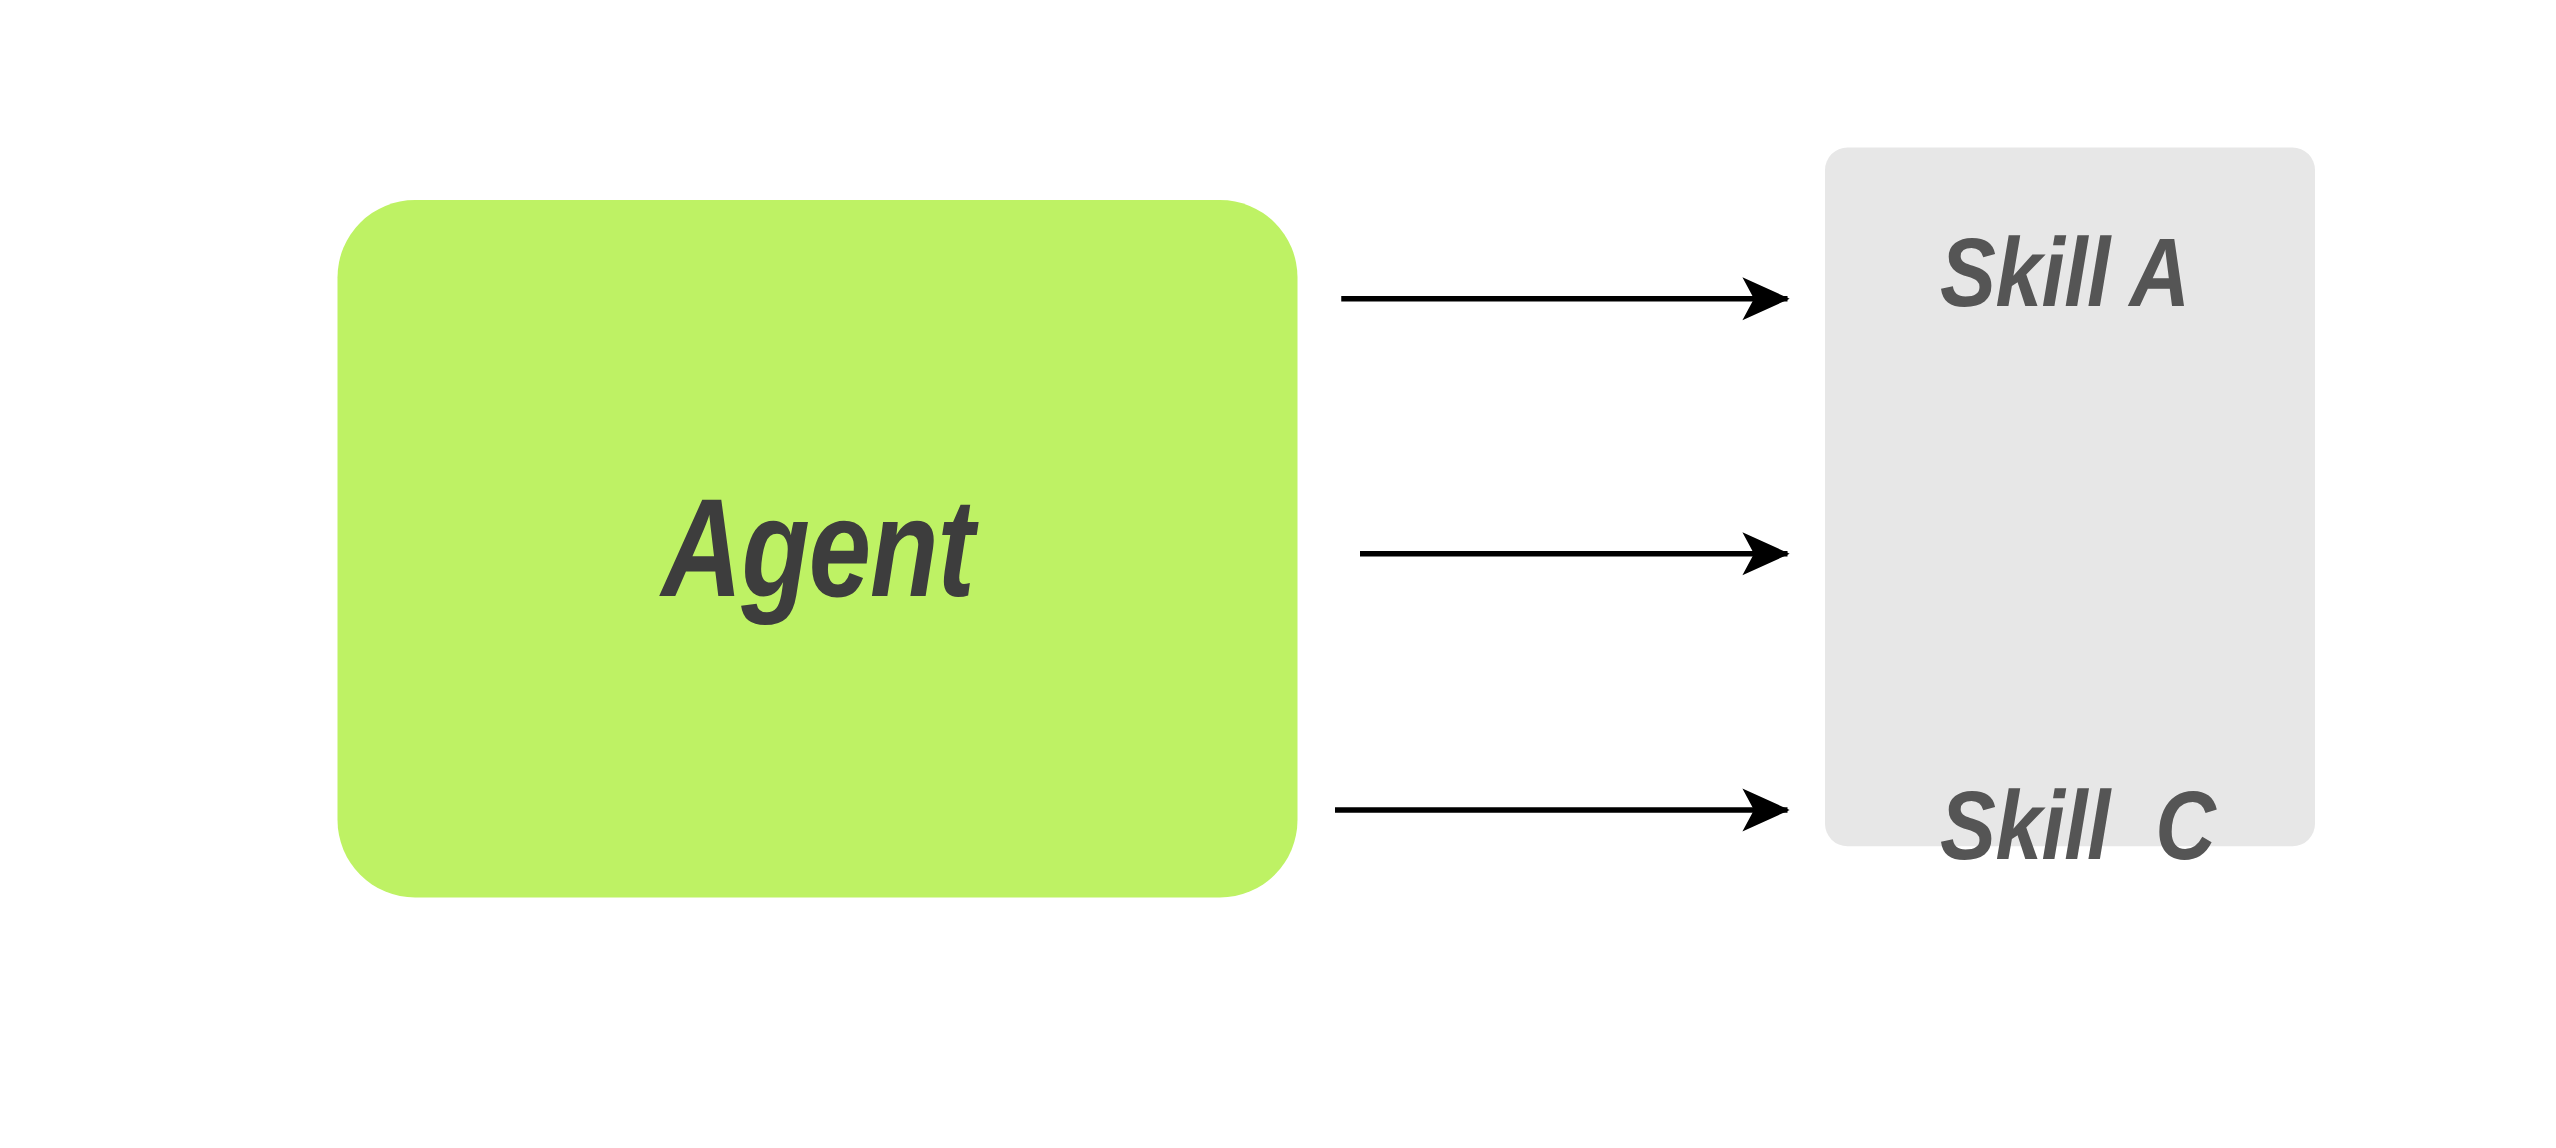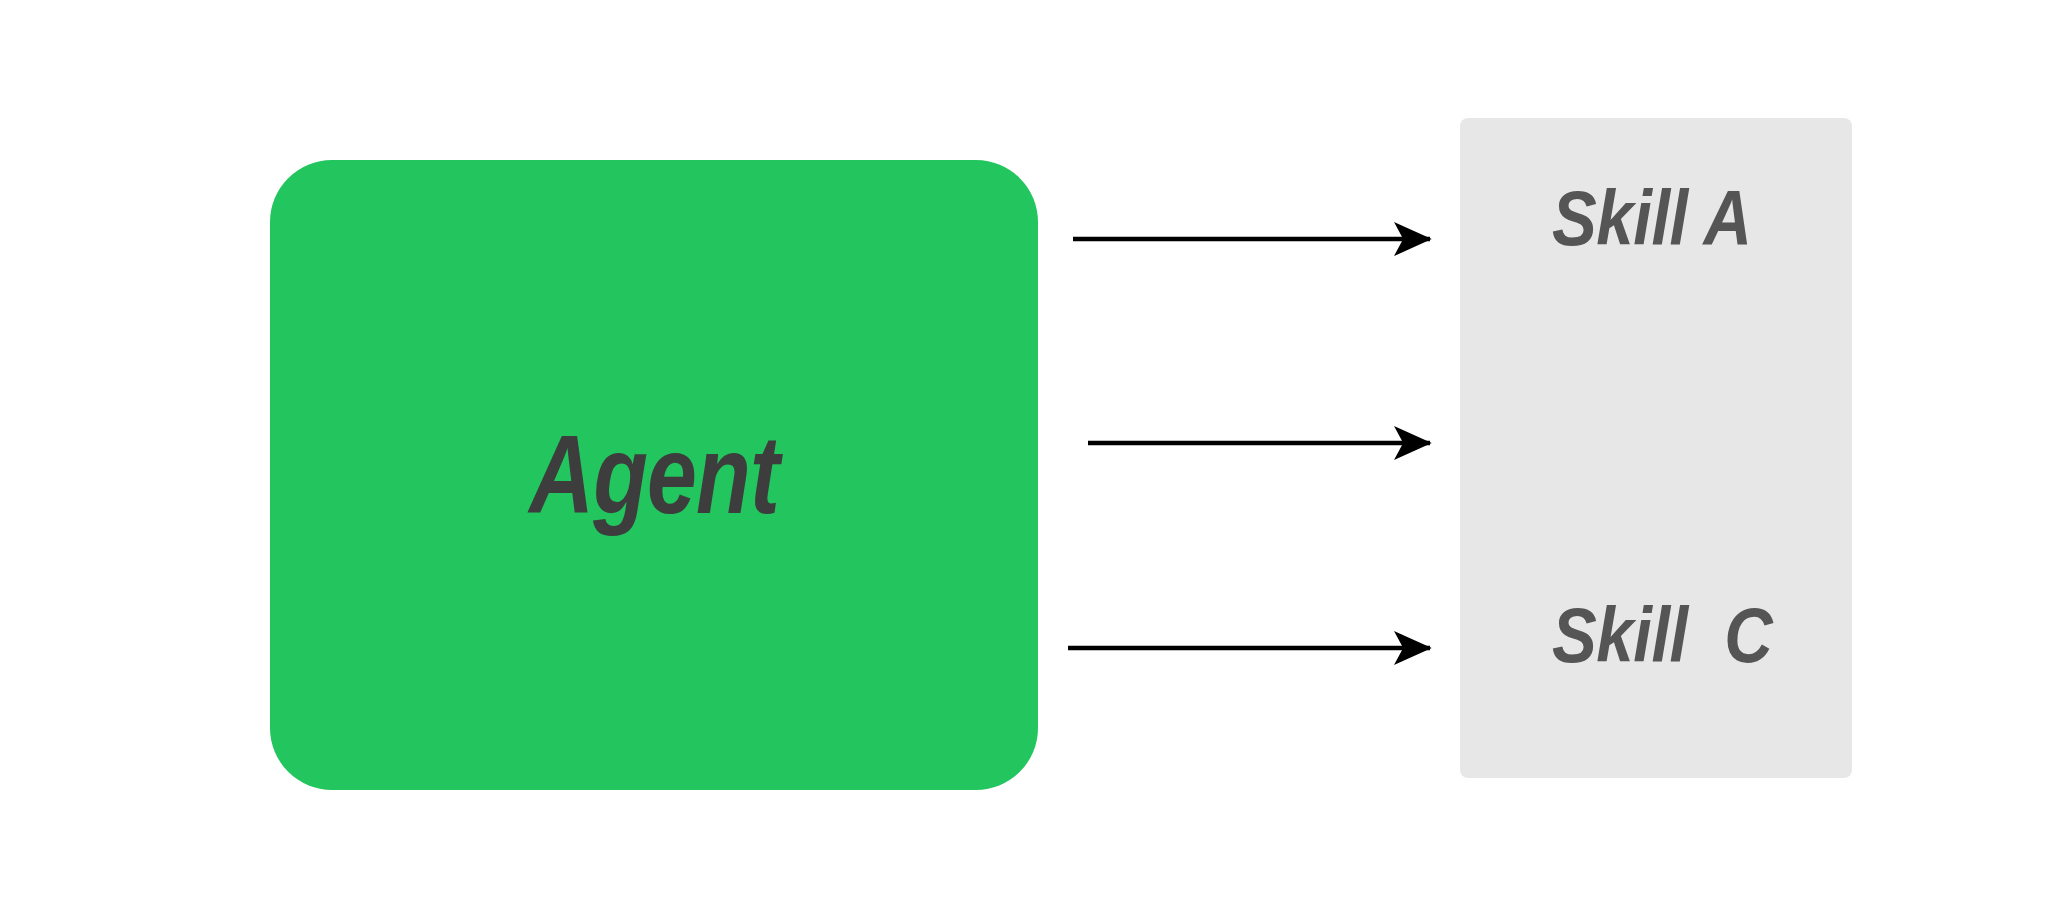--- a/index.html
+++ b/index.html
@@ -19,22 +19,22 @@
     height: 918px;
     background: #ffffff;
   }
 
   
   .agent-node {
     position: absolute;
     left: 270px;
     top: 160px;
     width: 768px;
-    height: 630px;
-    background: #22c55e;
+    height: 558px;
+    background: #bef264;
     border-radius: 62px;
     display: flex;
     align-items: center;
     justify-content: center;
     box-sizing: border-box;
   }
   .agent-label {
     font-family: "Liberation Sans Narrow", "Liberation Sans", "DejaVu Sans", sans-serif;
     font-style: italic;
     font-weight: 700;
@@ -47,39 +47,39 @@
     white-space: nowrap;
     user-select: none;
   }
 
   
   .skills-panel {
     position: absolute;
     left: 1460px;
     top: 118px;
     width: 392px;
-    height: 660px;
+    height: 559px;
     background: #e7e7e7;
-    border-radius: 8px;
+    border-radius: 18px;
     box-sizing: border-box;
   }
   .skill-item {
     position: absolute;
     left: 0;
     width: 392px;
     height: 100px;
     display: flex;
     align-items: center;
     justify-content: flex-start;
     padding-left: 92px;
     box-sizing: border-box;
   }
   .skill-item[data-index="0"] { top: 50px; }
   .skill-item[data-index="1"] { top: 262px; }
-  .skill-item[data-index="2"] { top: 467px; }
+  .skill-item[data-index="2"] { top: 492px; }
 
   .skill-label {
     font-family: "Liberation Sans Narrow", "Liberation Sans", "DejaVu Sans", sans-serif;
     font-style: italic;
     font-weight: 700;
     font-size: 78px;
     line-height: 1;
     color: #555555;
     letter-spacing: -0.5px;
     transform: scaleX(0.86);

